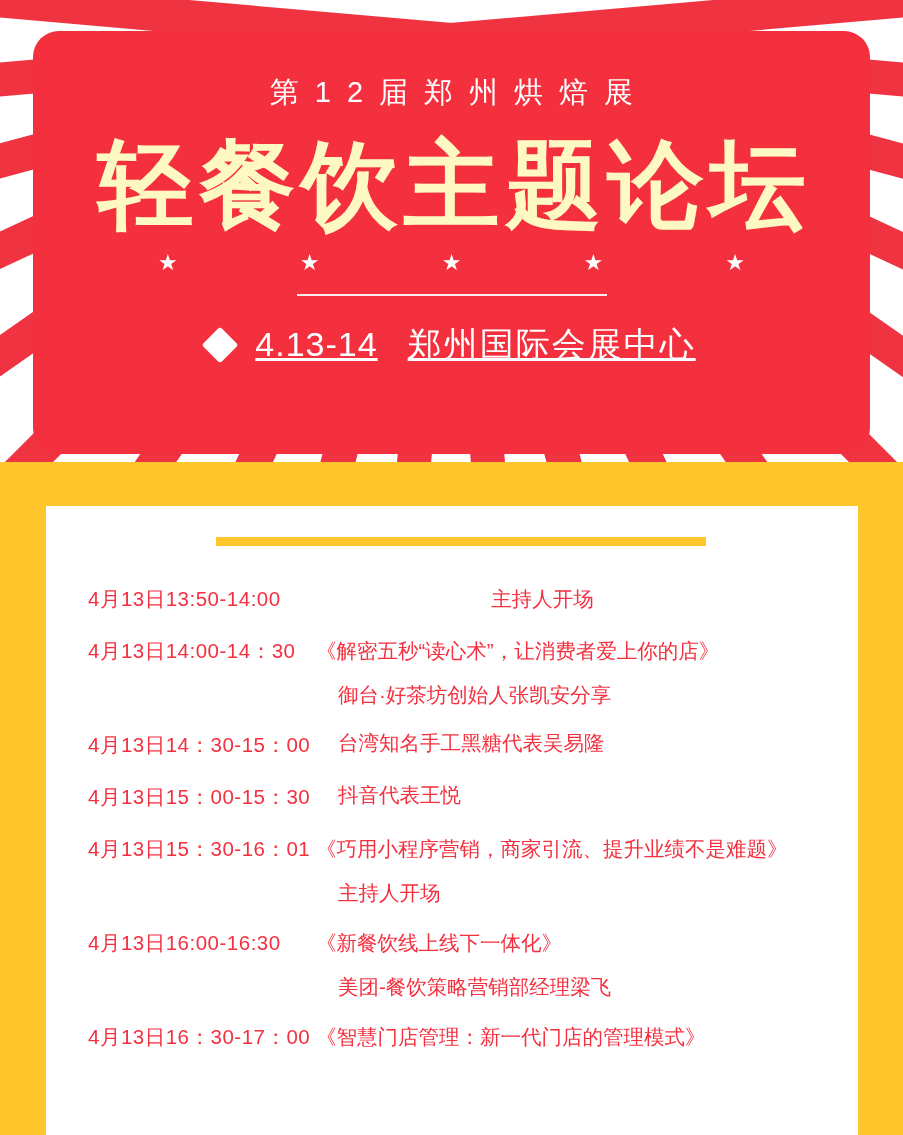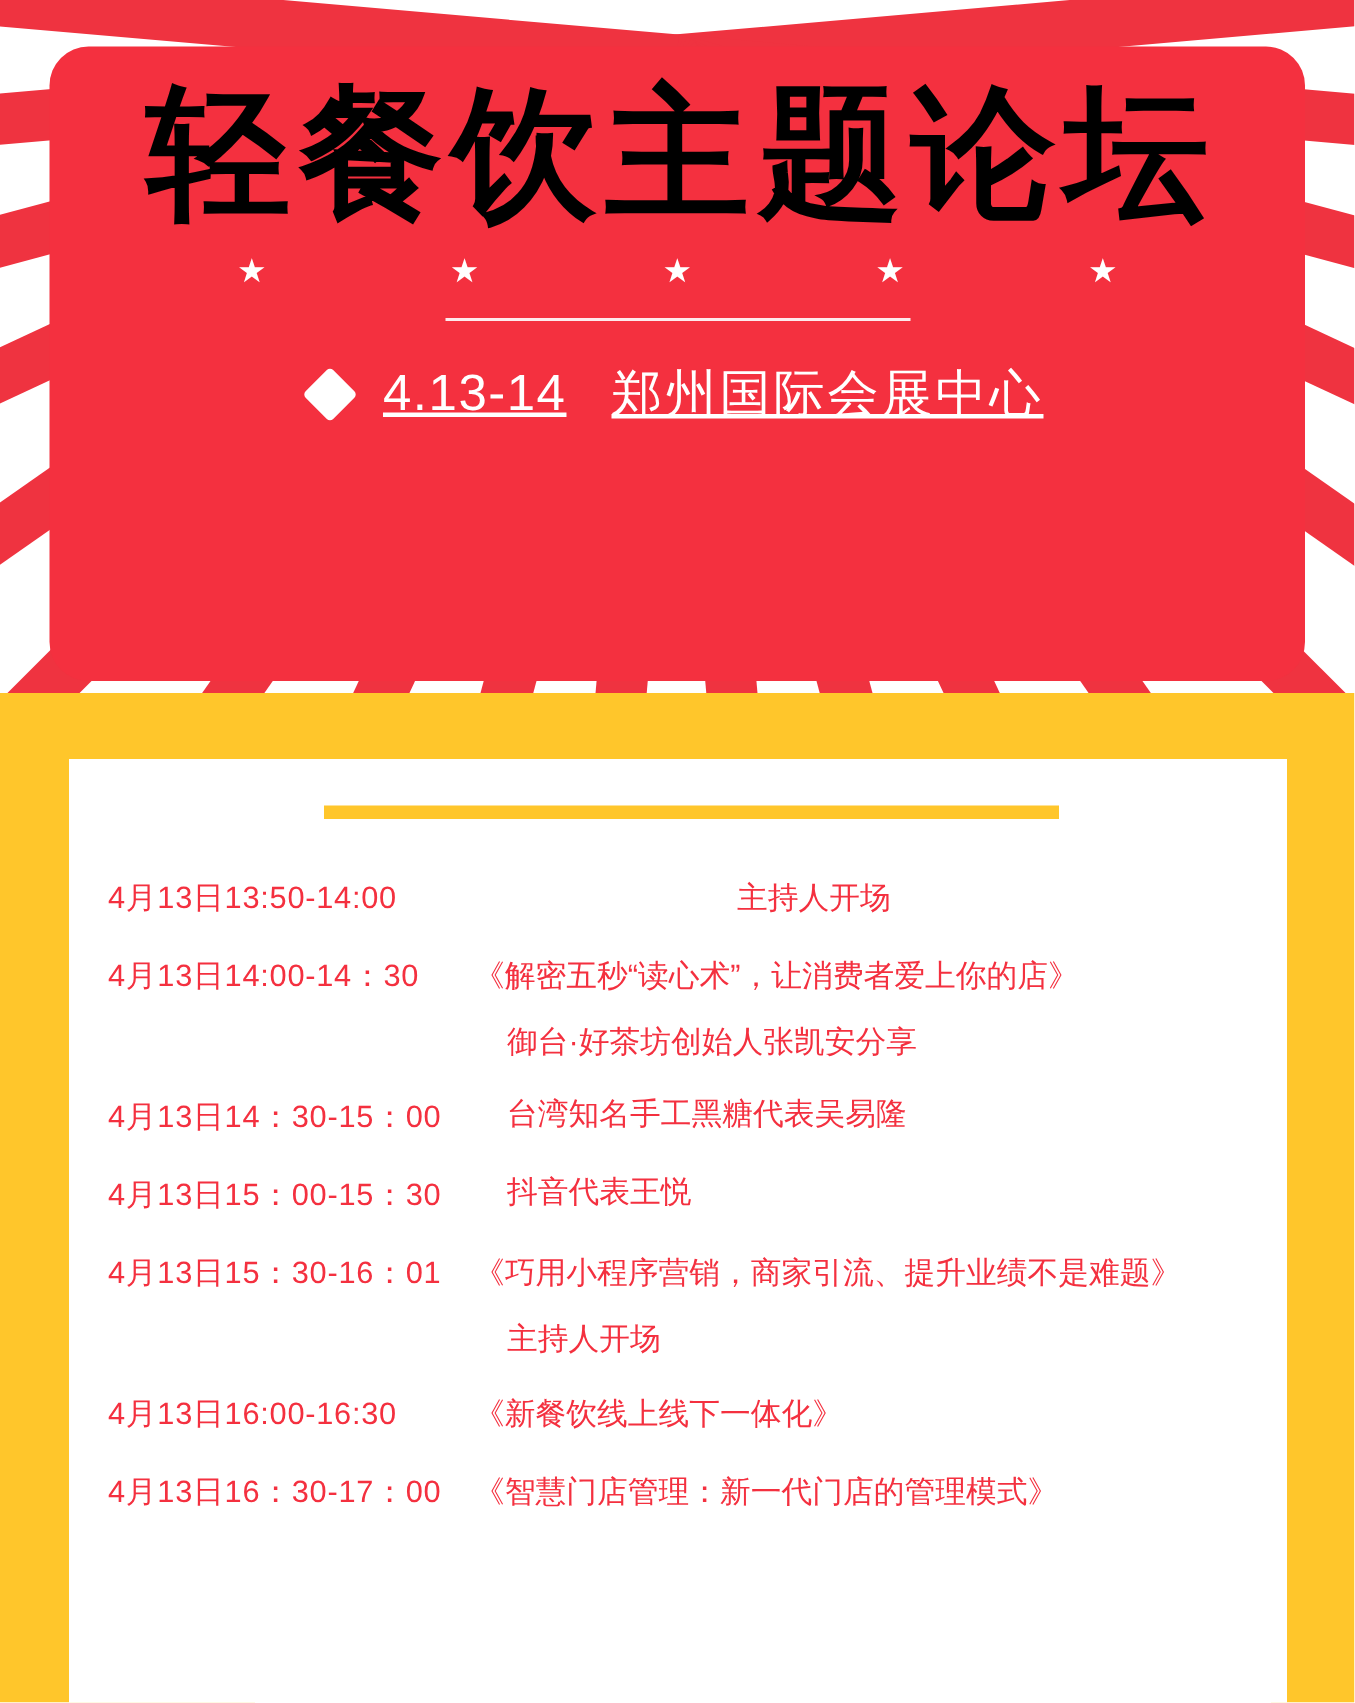--- a/index.html
+++ b/index.html
@@ -63,21 +63,21 @@
     text-align: center;
     color: #ffffff;
     font-size: 29px;
     letter-spacing: 16px;
     text-indent: 16px;
     font-weight: normal;
   }
   .main-title {
     margin-top: 22px;
     text-align: center;
-    color: #000000;
+    color: #fef9c3;
     font-size: 96px;
     font-weight: bold;
     letter-spacing: 6px;
     text-indent: 6px;
     line-height: 1.05;
   }
   .stars {
     margin-top: 14px;
     text-align: center;
     color: #ffffff;
@@ -151,21 +151,21 @@
   }
   .sched-row {
     display: flex;
     align-items: flex-start;
     margin-bottom: 6px;
   }
   .sched-time {
     width: 270px;
     flex: 0 0 270px;
     text-align: left;
-    padding-left: 26px;
+    padding-left: 42px;
     box-sizing: border-box;
     color: #f4303f;
     font-size: 20.5px;
     letter-spacing: 0.5px;
     line-height: 46px;
     white-space: nowrap;
   }
   .sched-detail {
     flex: 1 1 auto;
     color: #f4303f;
@@ -209,20 +209,21 @@
         <div class="ray" style="transform: rotate(35deg);"></div>
         <div class="ray" style="transform: rotate(45deg);"></div>
         <div class="ray" style="transform: rotate(55deg);"></div>
         <div class="ray" style="transform: rotate(65deg);"></div>
         <div class="ray" style="transform: rotate(75deg);"></div>
         <div class="ray" style="transform: rotate(85deg);"></div>
         <div class="ray" style="transform: rotate(95deg);"></div>
       </div>
 
     <div class="header-card">
+      <div class="event-series">第12届郑州烘焙展</div>
 
       <div class="main-title">轻餐饮主题论坛</div>
 
       <div class="stars">★ ★ ★ ★ ★</div>
 
       <div class="divider-line"></div>
 
       <div class="date-row">
         <span class="diamond"></span>
         <span class="date-text">4.13-14</span>
@@ -264,20 +265,21 @@
             <div class="sched-time">4月13日15：30-16：01</div>
             <div class="sched-detail">
               <div class="sched-topic">《巧用小程序营销，商家引流、提升业绩不是难题》</div>
               <div class="sched-speaker">主持人开场</div>
             </div>
           </div>
           <div class="sched-row">
             <div class="sched-time">4月13日16:00-16:30</div>
             <div class="sched-detail">
               <div class="sched-topic">《新餐饮线上线下一体化》</div>
+              <div class="sched-speaker">美团-餐饮策略营销部经理梁飞</div>
             </div>
           </div>
           <div class="sched-row">
             <div class="sched-time">4月13日16：30-17：00</div>
             <div class="sched-detail">
               <div class="sched-topic">《智慧门店管理：新一代门店的管理模式》</div>
             </div>
           </div>
         </div>
     </div>

